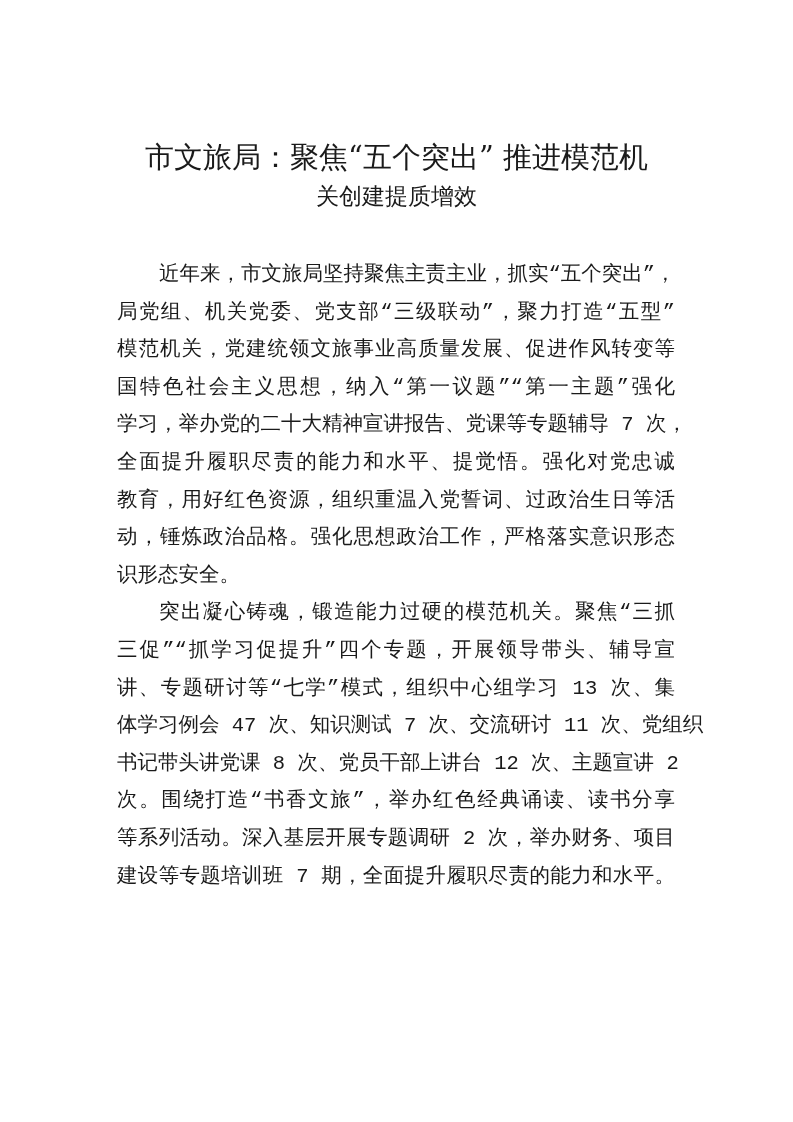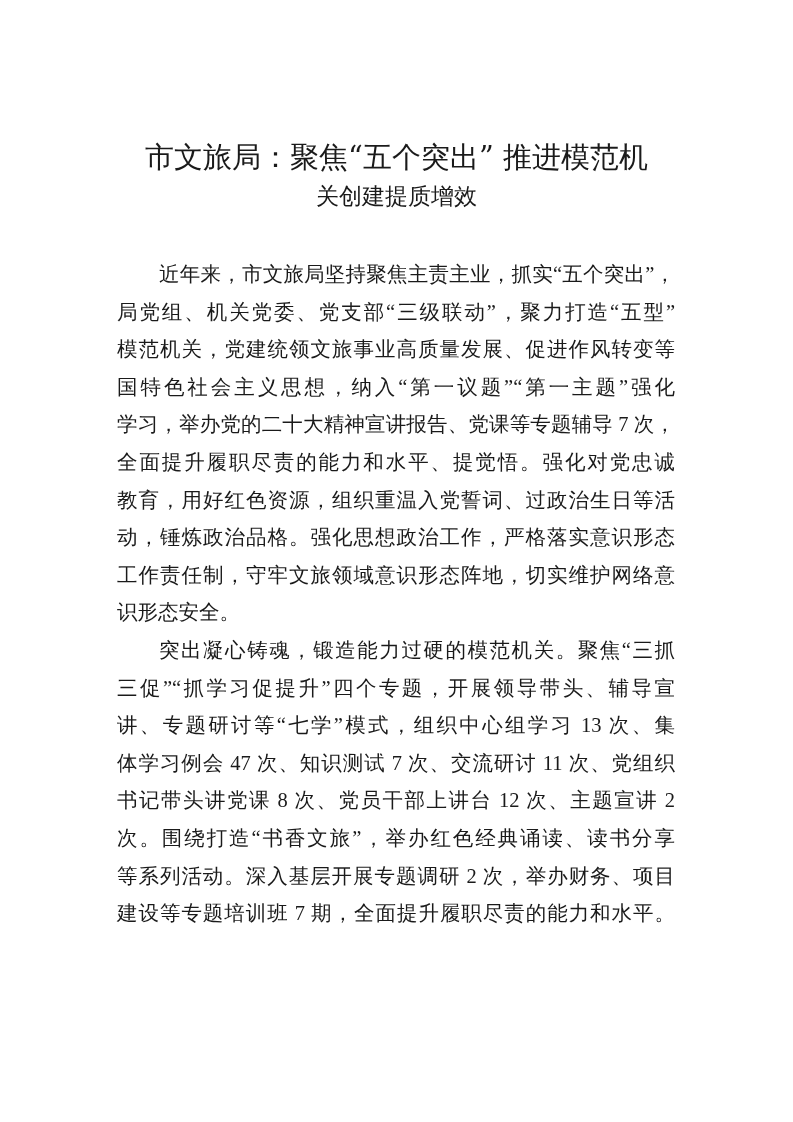--- a/index.html
+++ b/index.html
@@ -7,21 +7,21 @@
     .page { position: absolute; left: 0; top: 0; width: 710px; height: 1122px; background: #ffffff; }
     .title {
       position: absolute; left: 100px; width: 593px; text-align: center;
       font-family: "DejaVu Serif", "Liberation Serif", serif;
       font-size: 29px; color: #1a1a1a; line-height: 40px; white-space: nowrap;
     }
     .title.l1 { top: 137px; }
     .title.l2 { top: 176px; font-size: 23px; }
     .body {
       position: absolute; left: 117px; width: 558px; top: 256px;
-      font-family: Liberation Serif, serif;
+      font-family: Liberation Mono, monospace;
       font-size: 20.5px; color: #1a1a1a;
     }
     .line {
       height: 37.6px; line-height: 37.6px; white-space: nowrap;
       text-align: justify; text-align-last: justify; overflow: visible;
     }
     .line.indent { padding-left: 42px; }
     .line.last { text-align-last: left; }
   </style>
 </head>
@@ -34,21 +34,20 @@
   <div class="body">
     <div>
       <div class="line indent">近年来，市文旅局坚持聚焦主责主业，抓实“五个突出”，</div>
       <div class="line">局党组、机关党委、党支部“三级联动”，聚力打造“五型”</div>
       <div class="line">模范机关，党建统领文旅事业高质量发展、促进作风转变等</div>
       <div class="line">国特色社会主义思想，纳入“第一议题”“第一主题”强化</div>
       <div class="line">学习，举办党的二十大精神宣讲报告、党课等专题辅导 7 次，</div>
       <div class="line">全面提升履职尽责的能力和水平、提觉悟。强化对党忠诚</div>
       <div class="line">教育，用好红色资源，组织重温入党誓词、过政治生日等活</div>
       <div class="line">动，锤炼政治品格。强化思想政治工作，严格落实意识形态</div>
-      <div class="line">工作责任制，守牢文旅领域意识形态阵地，切实维护网络意</div>
       <div class="line last">识形态安全。</div>
     </div>
     <div>
       <div class="line indent">突出凝心铸魂，锻造能力过硬的模范机关。聚焦“三抓</div>
       <div class="line">三促”“抓学习促提升”四个专题，开展领导带头、辅导宣</div>
       <div class="line">讲、专题研讨等“七学”模式，组织中心组学习 13 次、集</div>
       <div class="line">体学习例会 47 次、知识测试 7 次、交流研讨 11 次、党组织</div>
       <div class="line">书记带头讲党课 8 次、党员干部上讲台 12 次、主题宣讲 2</div>
       <div class="line">次。围绕打造“书香文旅”，举办红色经典诵读、读书分享</div>
       <div class="line">等系列活动。深入基层开展专题调研 2 次，举办财务、项目</div>

